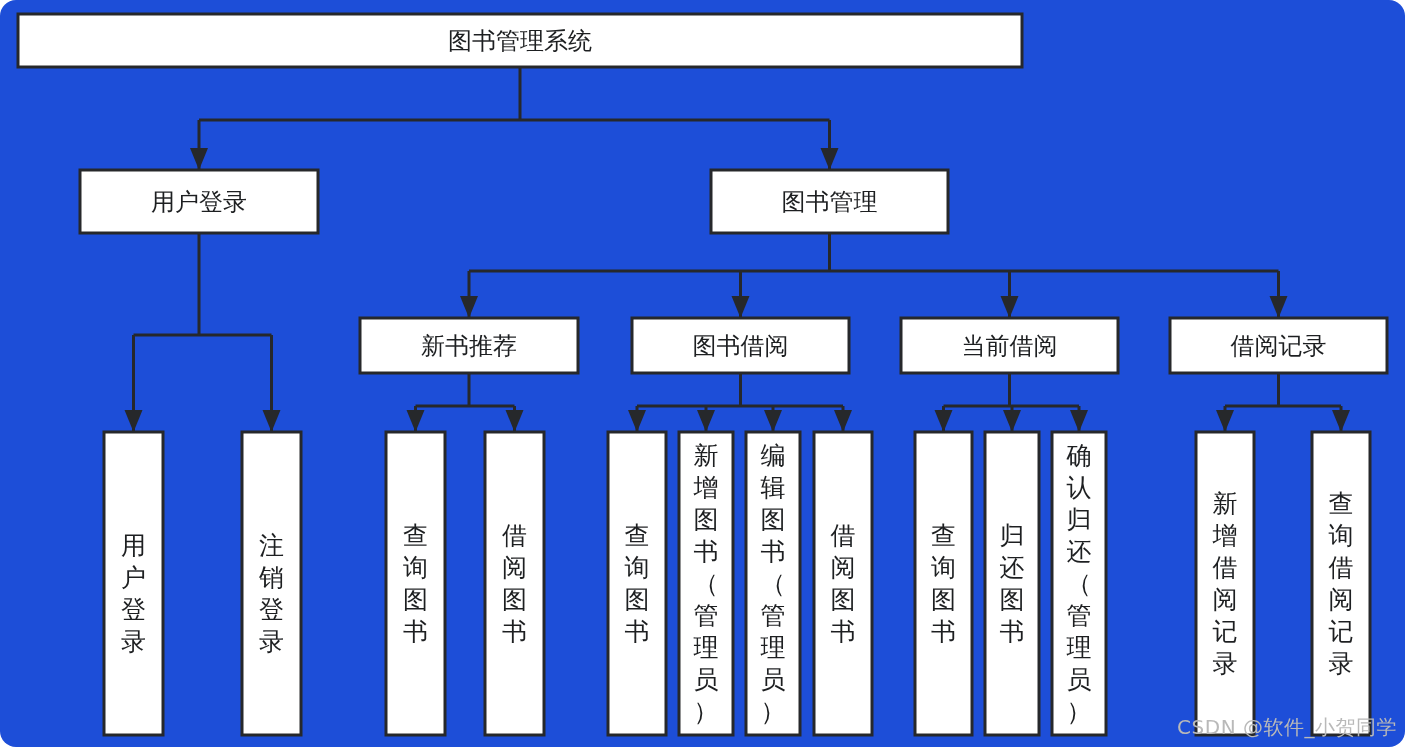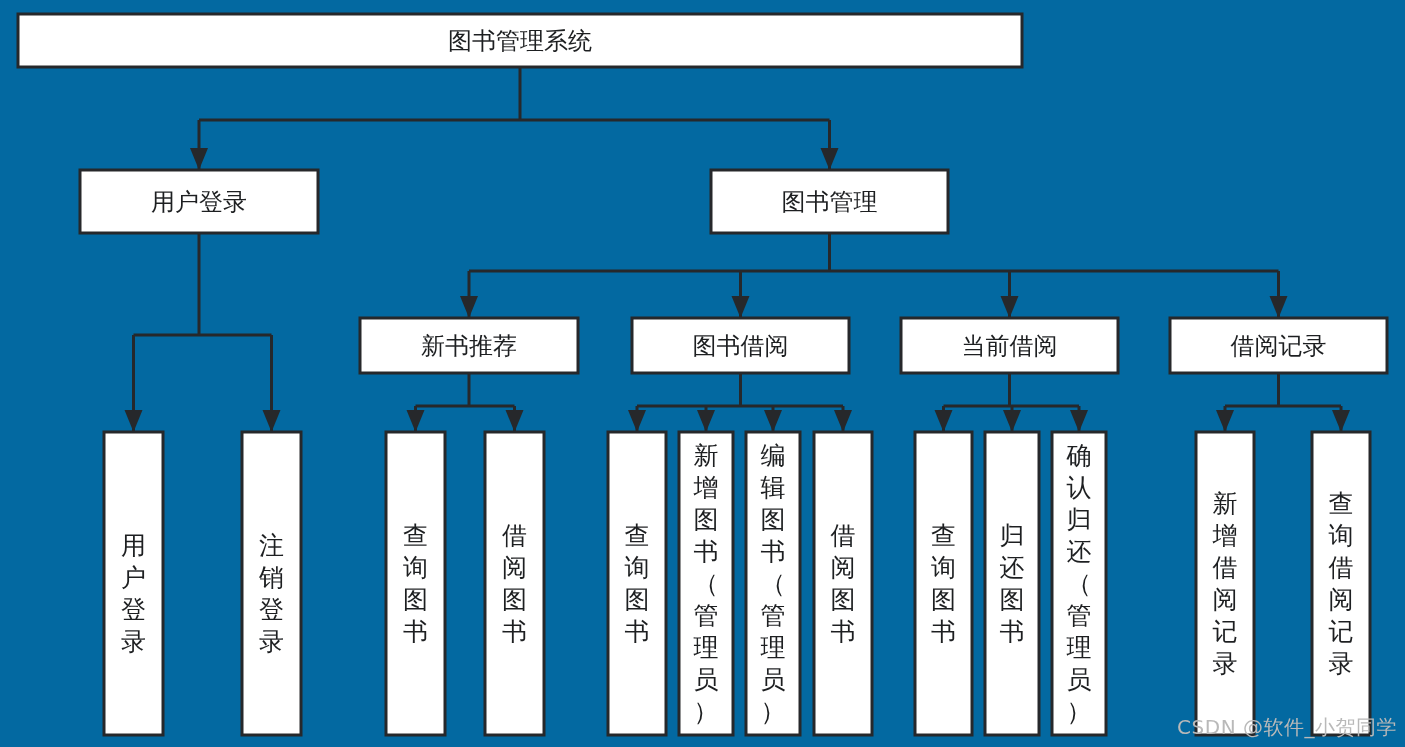--- a/index.html
+++ b/index.html
@@ -10,21 +10,22 @@
   body {
     width: 1405px;
     height: 747px;
     font-family: "DejaVu Sans", "Liberation Sans", sans-serif;
     overflow: hidden;
   }
   #diagram-root {
     position: relative;
     width: 1405px;
     height: 747px;
-    background: #0369a1;
+    background: #1d4ed8;
+    border-radius: 16px;
   }
   svg.diagram-canvas {
     position: absolute;
     left: 0;
     top: 0;
     width: 1405px;
     height: 747px;
   }
   .node-box {
     fill: #ffffff;

